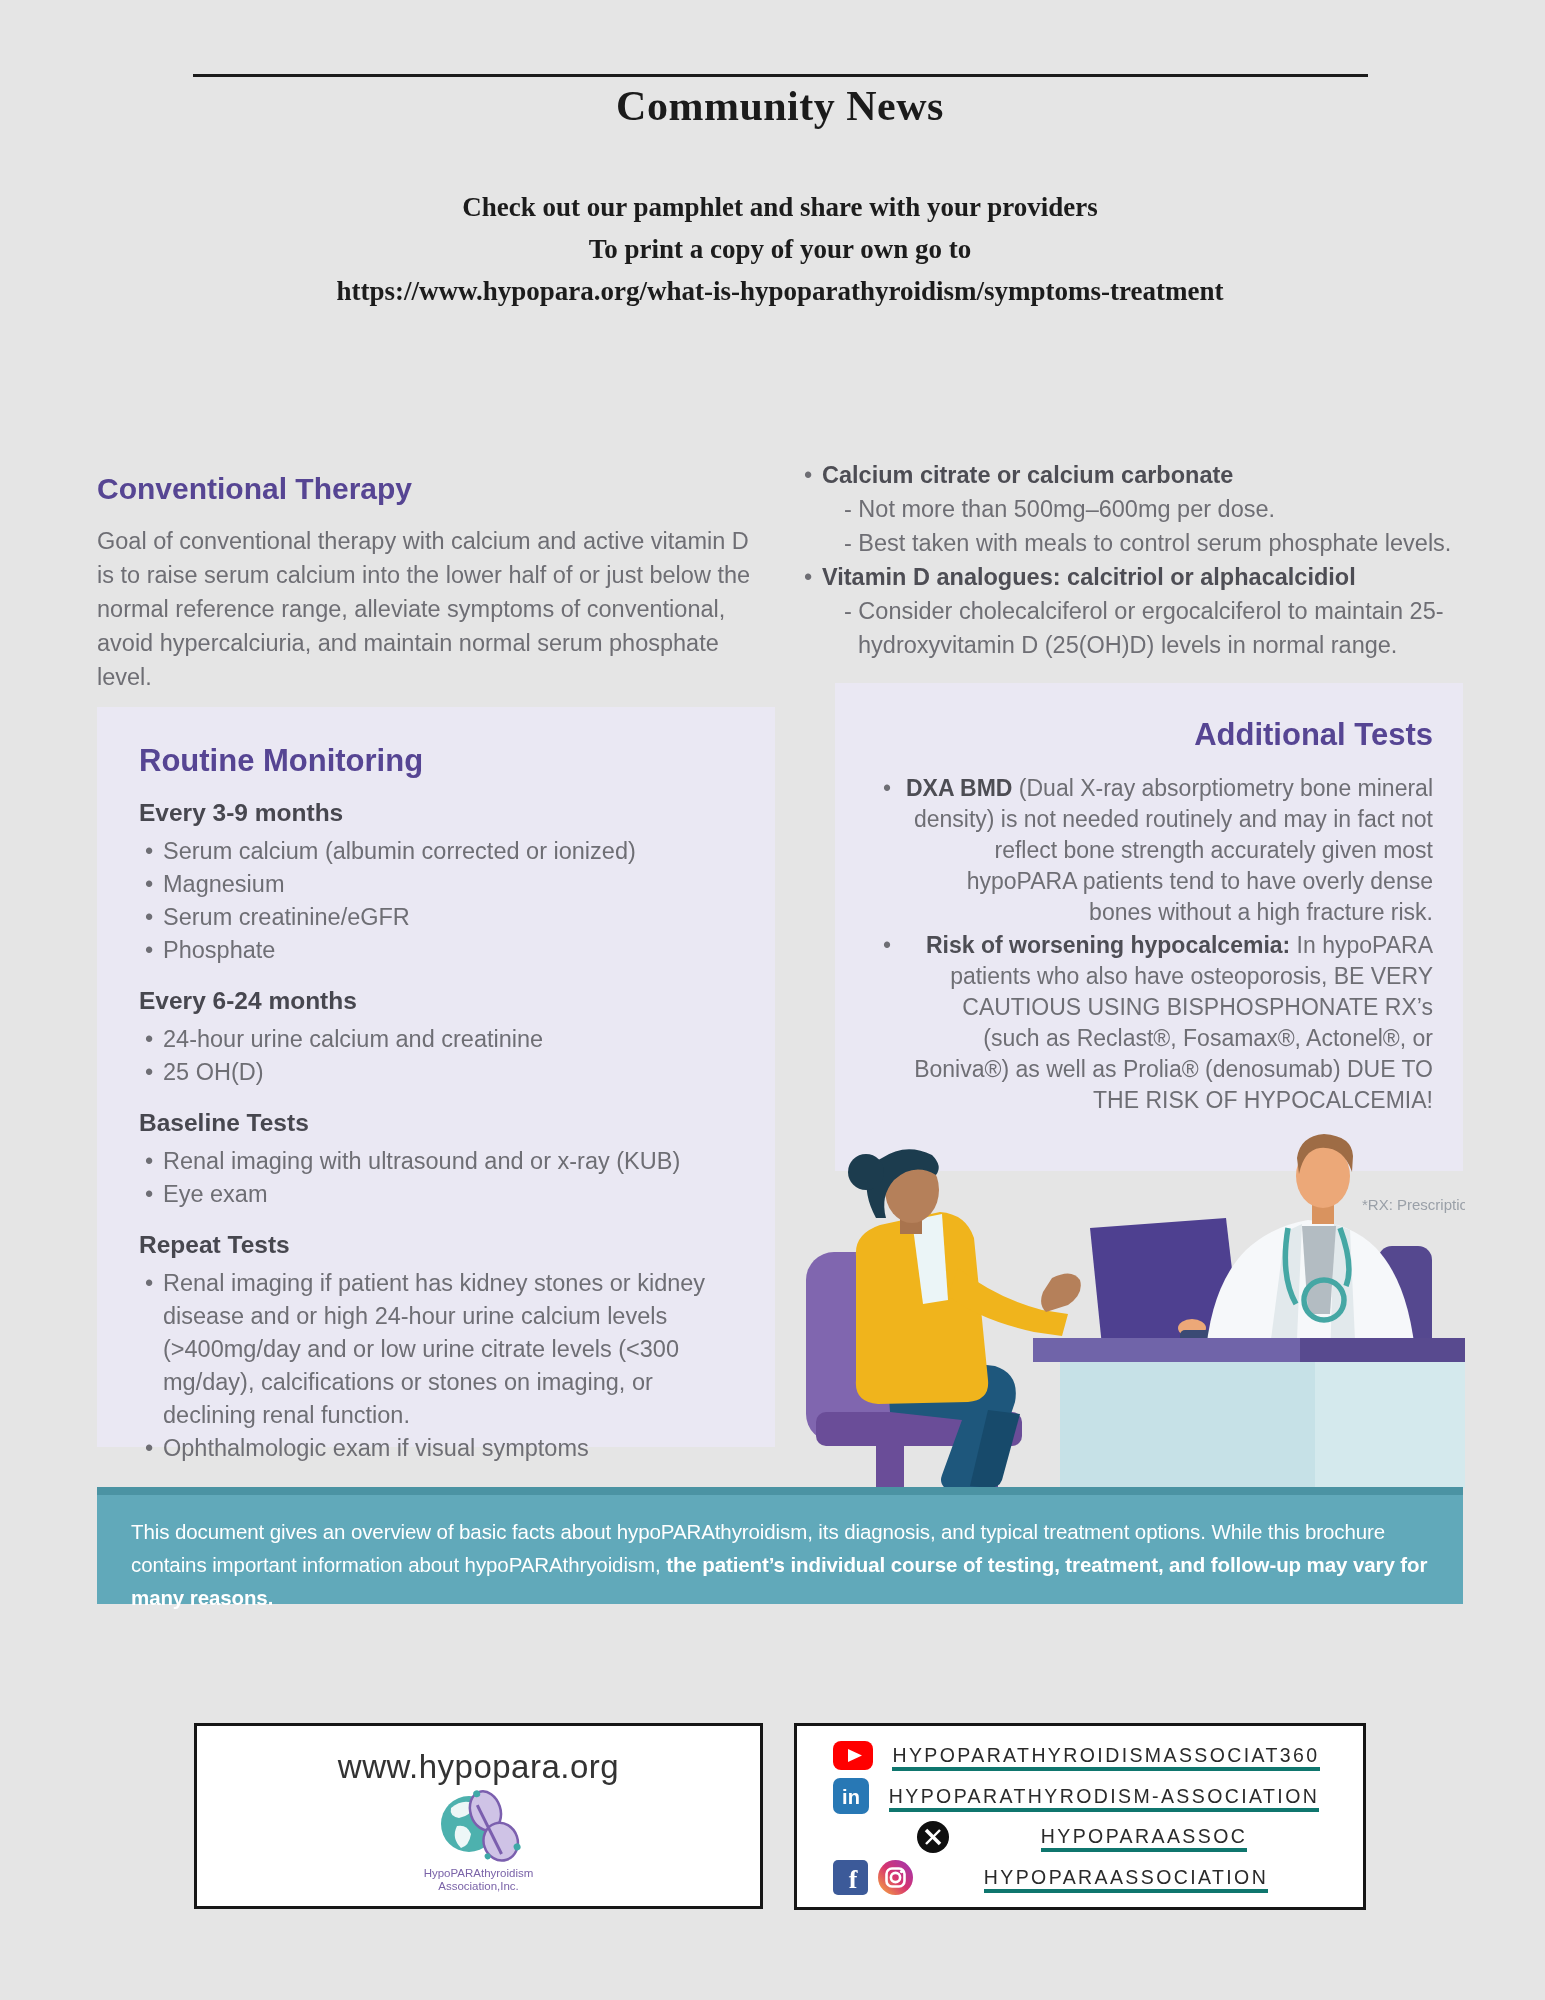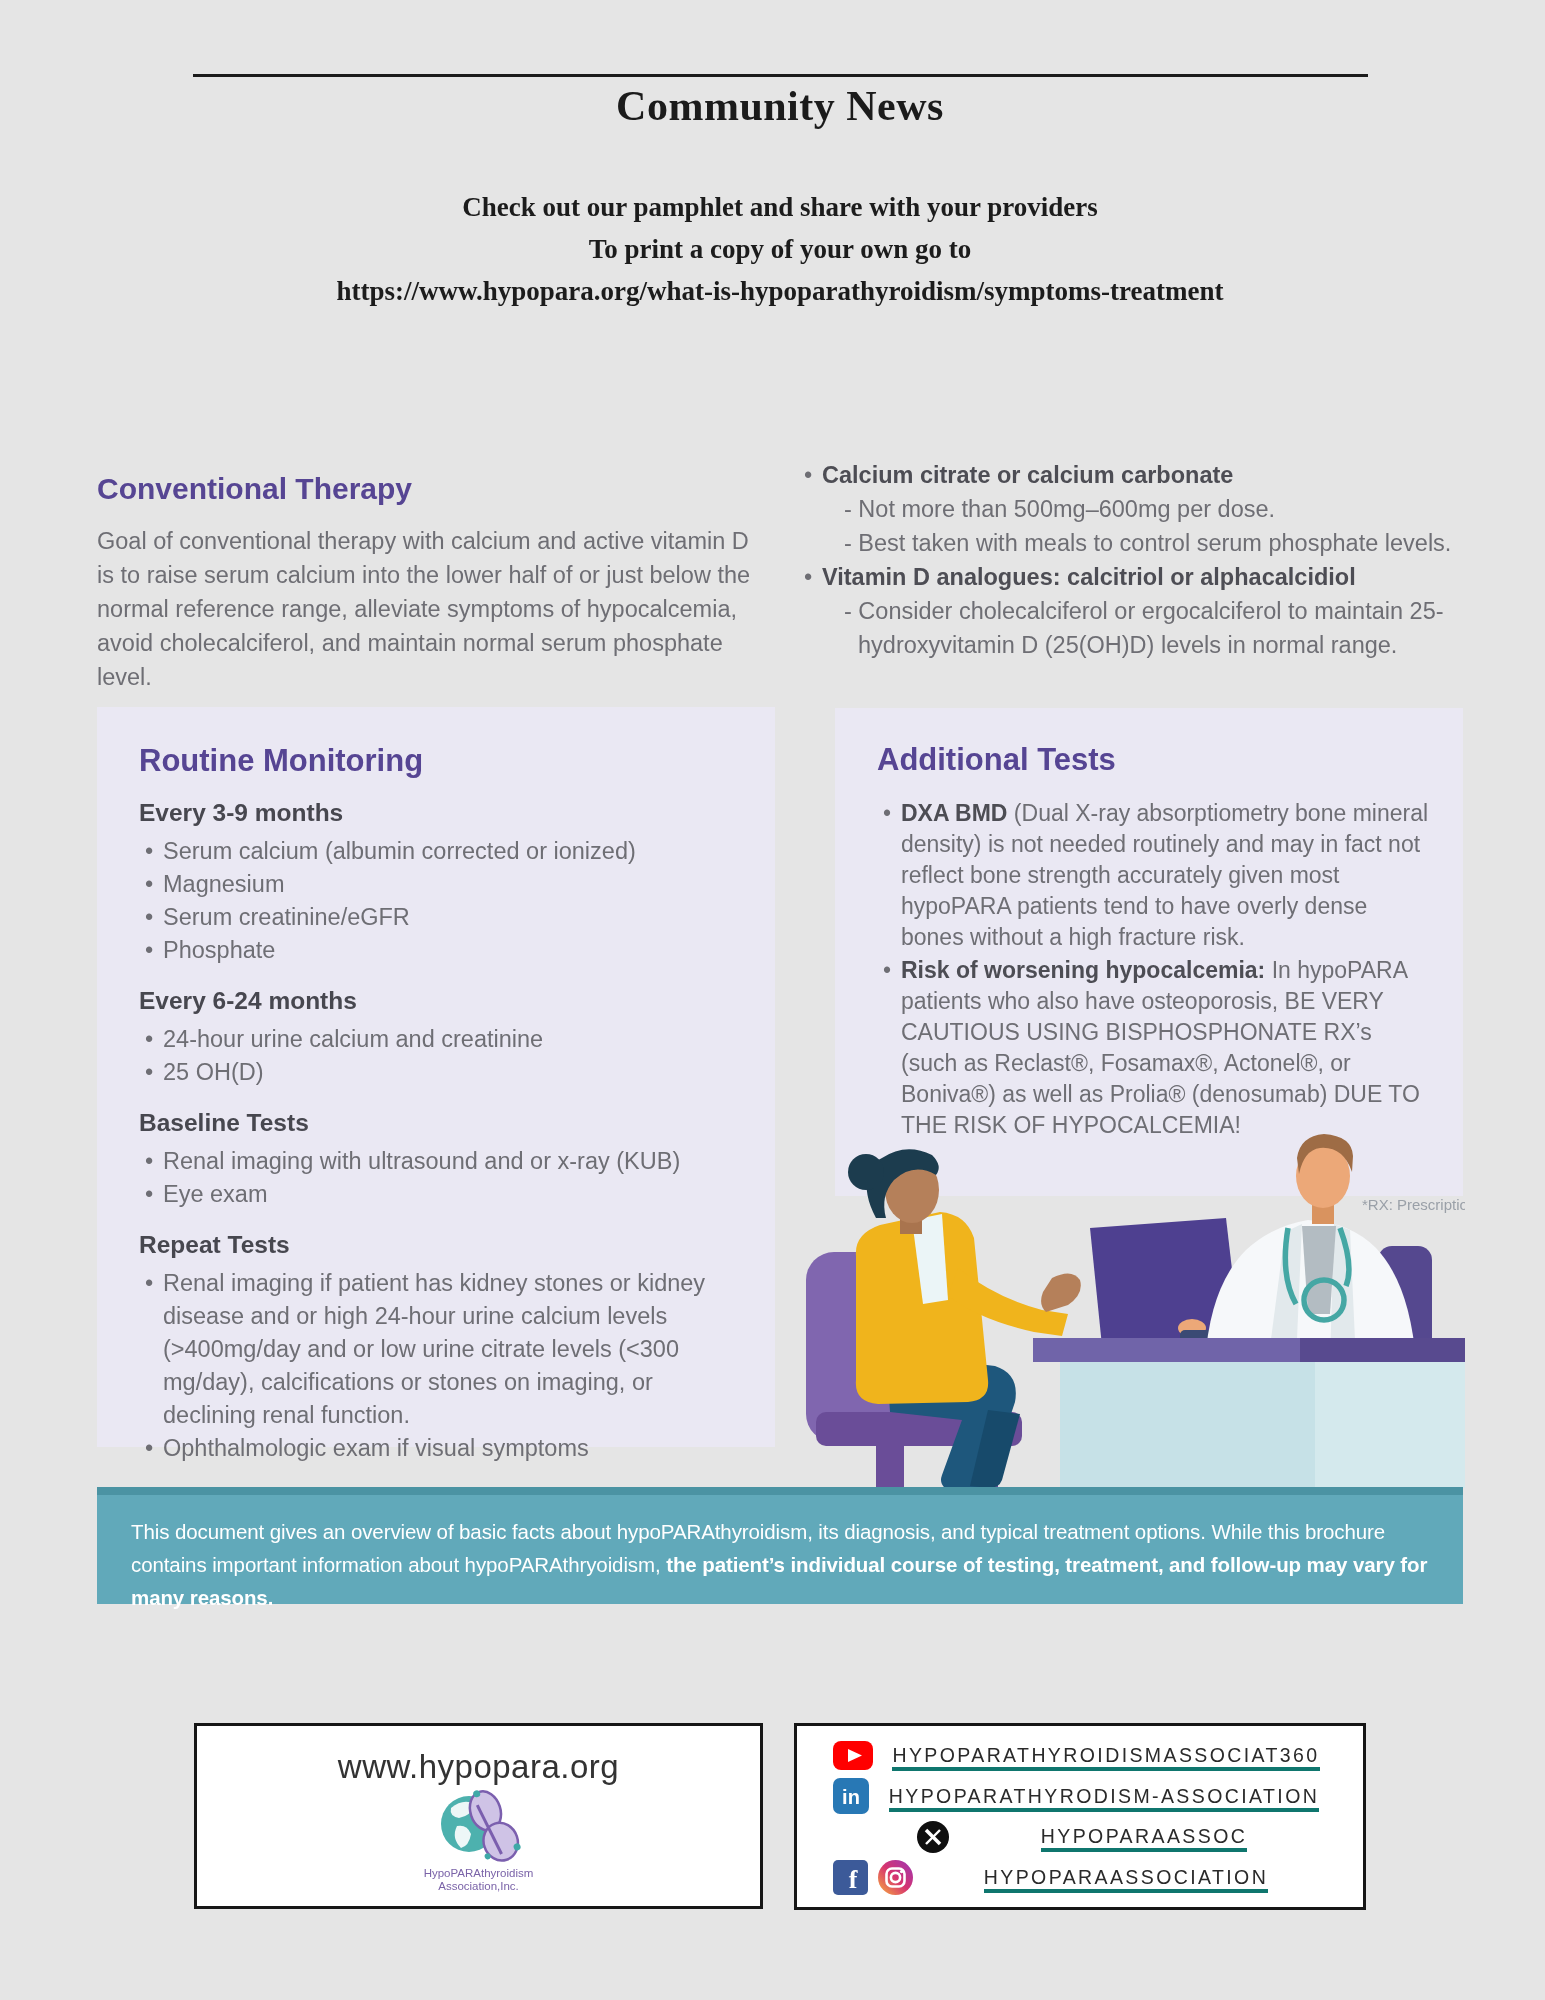--- a/index.html
+++ b/index.html
@@ -23,21 +23,21 @@
   .dosing li{position:relative;}
   .dosing li.main{padding-left:22px;font-weight:700;color:#4d4d54;}
   .dosing li.main::before{content:"\2022";position:absolute;left:4px;color:#6e6e74;font-weight:400;}
   .dosing li.sub{padding-left:58px;text-indent:-14px;}
   .dosing li.sub::before{content:"- ";}
 
   
   .panel{position:absolute;background:#eae8f3;}
   .panel h2{margin:0 0 20px 0;font-size:31px;color:#564593;font-weight:700;}
   #box-rm{left:97px;top:707px;width:678px;height:740px;padding:36px 34px 0 42px;box-sizing:border-box;}
-  #box-at{left:835px;top:708px;width:628px;height:488px;padding:34px 30px 7px 42px;box-sizing:border-box;}
+  #box-at{left:835px;top:683px;width:628px;height:488px;padding:34px 30px 7px 42px;box-sizing:border-box;text-align:right;}
 
   .rm-title{font-size:24.5px;font-weight:700;color:#47474f;margin:20px 0 8px 0;}
   .rm-title.first{margin-top:6px;}
   .blist{list-style:none;margin:0;padding:0;font-size:23.5px;color:#6e6e74;line-height:33px;}
   .blist li{position:relative;padding-left:24px;}
   .blist li::before{content:"\2022";position:absolute;left:6px;}
 
   .atlist{list-style:none;margin:0;padding:0;font-size:23px;color:#6e6e74;line-height:31px;}
   .atlist li{position:relative;padding-left:24px;margin-bottom:2px;}
   .atlist li::before{content:"\2022";position:absolute;left:6px;}
@@ -78,21 +78,21 @@
   <div class="title">Community News</div>
 
   <div class="intro">
     <div>Check out our pamphlet and share with your providers</div>
     <div>To print a copy of your own go to</div>
     <div>https://www.hypopara.org/what-is-hypoparathyroidism/symptoms-treatment</div>
   </div>
 
   <section class="conv">
     <h2>Conventional Therapy</h2>
-    <p>Goal of conventional therapy with calcium and active vitamin D is to raise serum calcium into the lower half of or just below the normal reference range, alleviate symptoms of hypocalcemia, avoid cholecalciferol, and maintain normal serum phosphate level.</p>
+    <p>Goal of conventional therapy with calcium and active vitamin D is to raise serum calcium into the lower half of or just below the normal reference range, alleviate symptoms of conventional, avoid hypercalciuria, and maintain normal serum phosphate level.</p>
   </section>
 
   <section class="dosing">
     <ul>
       <li class="main"><span>Calcium citrate or calcium carbonate</span></li>
       <li class="sub"><span>Not more than 500mg–600mg per dose.</span></li>
       <li class="sub"><span>Best taken with meals to control serum phosphate levels.</span></li>
       <li class="main"><span>Vitamin D analogues: calcitriol or alphacalcidiol</span></li>
       <li class="sub"><span>Consider cholecalciferol or ergocalciferol to maintain 25-hydroxyvitamin D (25(OH)D) levels in normal range.</span></li>
     </ul>

